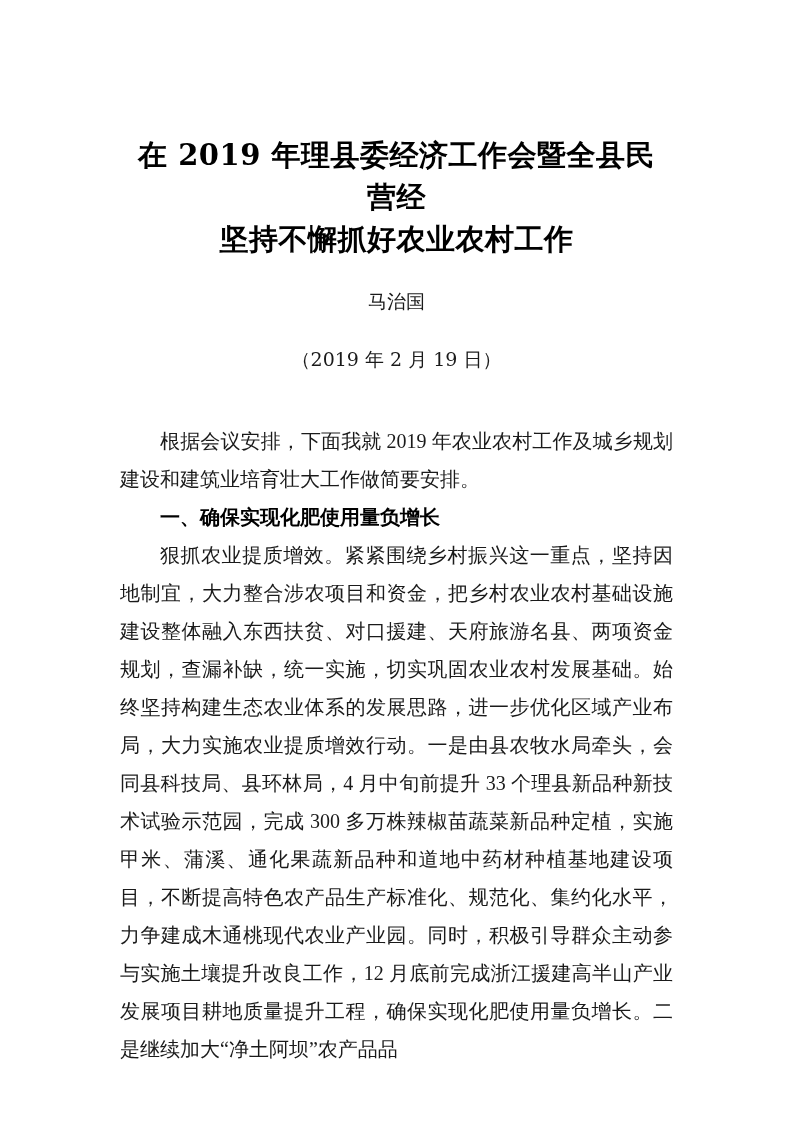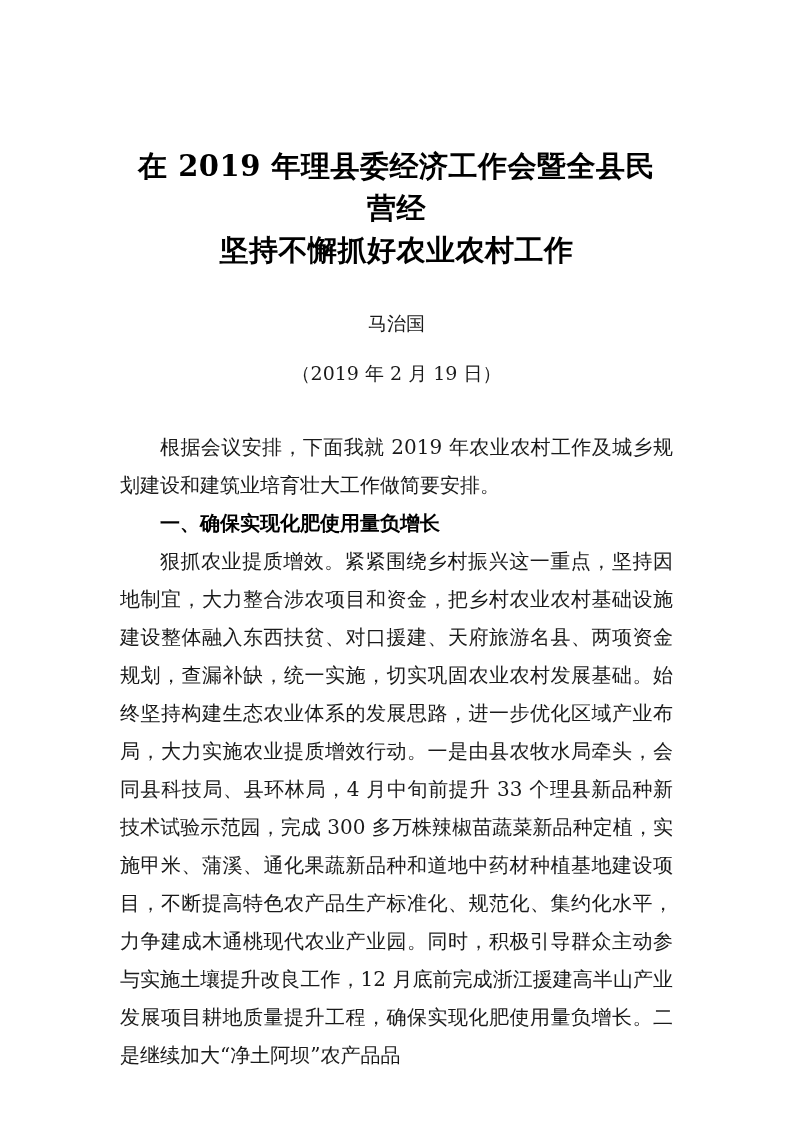--- a/index.html
+++ b/index.html
@@ -19,21 +19,21 @@
     position: relative;
     width: 793px;
     height: 1122px;
     background: #ffffff;
     box-sizing: border-box;
     padding: 0 120px;
   }
 
   
   .doc-title {
-    margin: 15px;
+    margin: 4px;
     padding-top: 130px;
     text-align: center;
     font-family: "DejaVu Serif", "Liberation Serif", serif;
     font-weight: 700;
     font-size: 29px;
     line-height: 42px;
     letter-spacing: 0.5px;
     color: #000000;
     word-break: break-all;
   }
@@ -42,21 +42,21 @@
   .byline {
     margin: 0;
     padding-top: 22px;
     text-align: center;
     font-size: 19px;
     line-height: 30px;
     color: #1a1a1a;
   }
 
   .dateline {
-    margin: 0;
+    margin: 8px;
     padding-top: 20px;
     text-align: center;
     font-size: 19px;
     line-height: 30px;
     color: #1a1a1a;
   }
 
   
   .body-block {
     padding-top: 40px;
@@ -74,20 +74,21 @@
 
   .para {
     margin: 0;
     font-size: 20px;
     line-height: 38px;
     text-indent: 2em;
     text-align: justify;
     text-justify: inter-ideograph;
     color: #1a1a1a;
     word-break: break-all;
+    font-family: Liberation Serif, serif;
   }
 
   .section-heading {
     margin: 0;
     font-size: 20px;
     line-height: 38px;
     font-weight: 700;
     text-indent: 2em;
     color: #000000;
     font-family: "DejaVu Sans", "Liberation Sans", sans-serif;

